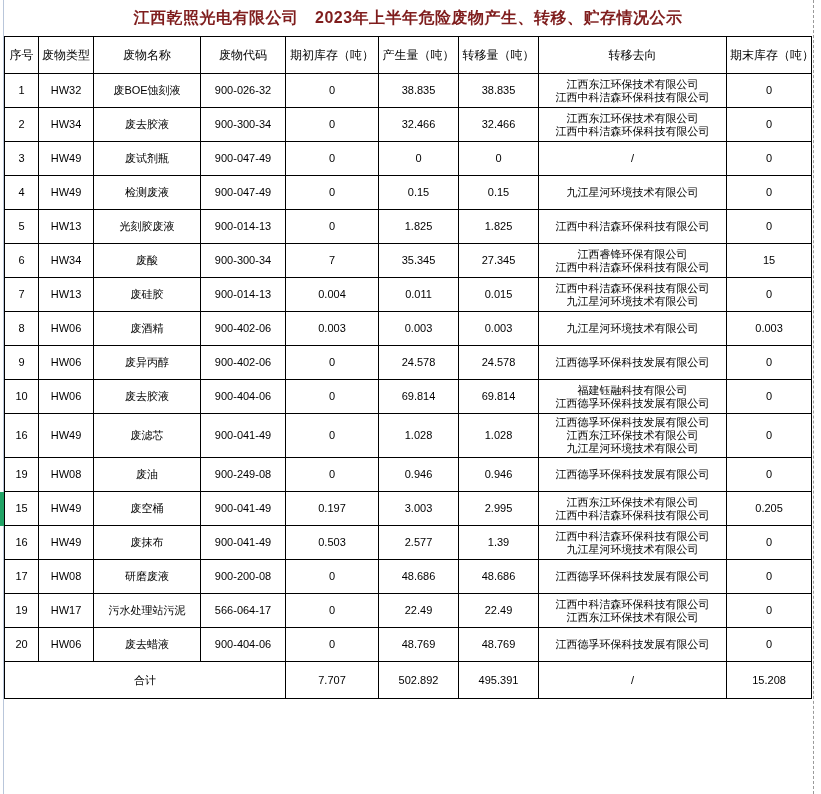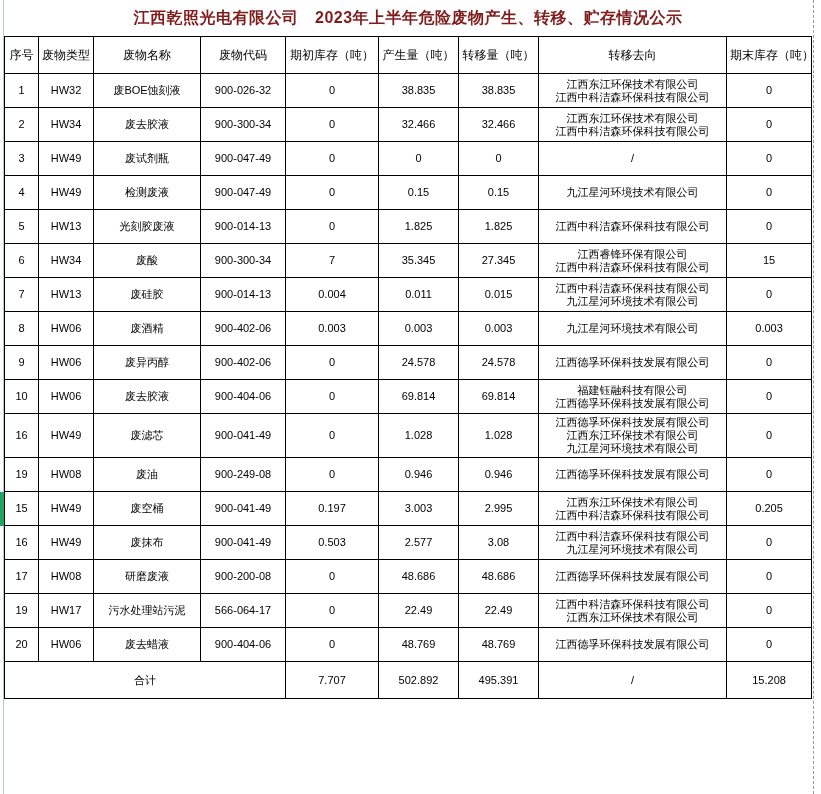--- a/index.html
+++ b/index.html
@@ -258,21 +258,21 @@
 江西中科洁森环保科技有限公司</td>
         <td class="cell">0.205</td>
       </tr>
       <tr class="data-row">
         <td class="cell">16</td>
         <td class="cell">HW49</td>
         <td class="cell">废抹布</td>
         <td class="cell">900-041-49</td>
         <td class="cell">0.503</td>
         <td class="cell">2.577</td>
-        <td class="cell">3.08</td>
+        <td class="cell">1.39</td>
         <td class="cell dest">江西中科洁森环保科技有限公司
 九江星河环境技术有限公司</td>
         <td class="cell">0</td>
       </tr>
       <tr class="data-row">
         <td class="cell">17</td>
         <td class="cell">HW08</td>
         <td class="cell">研磨废液</td>
         <td class="cell">900-200-08</td>
         <td class="cell">0</td>

